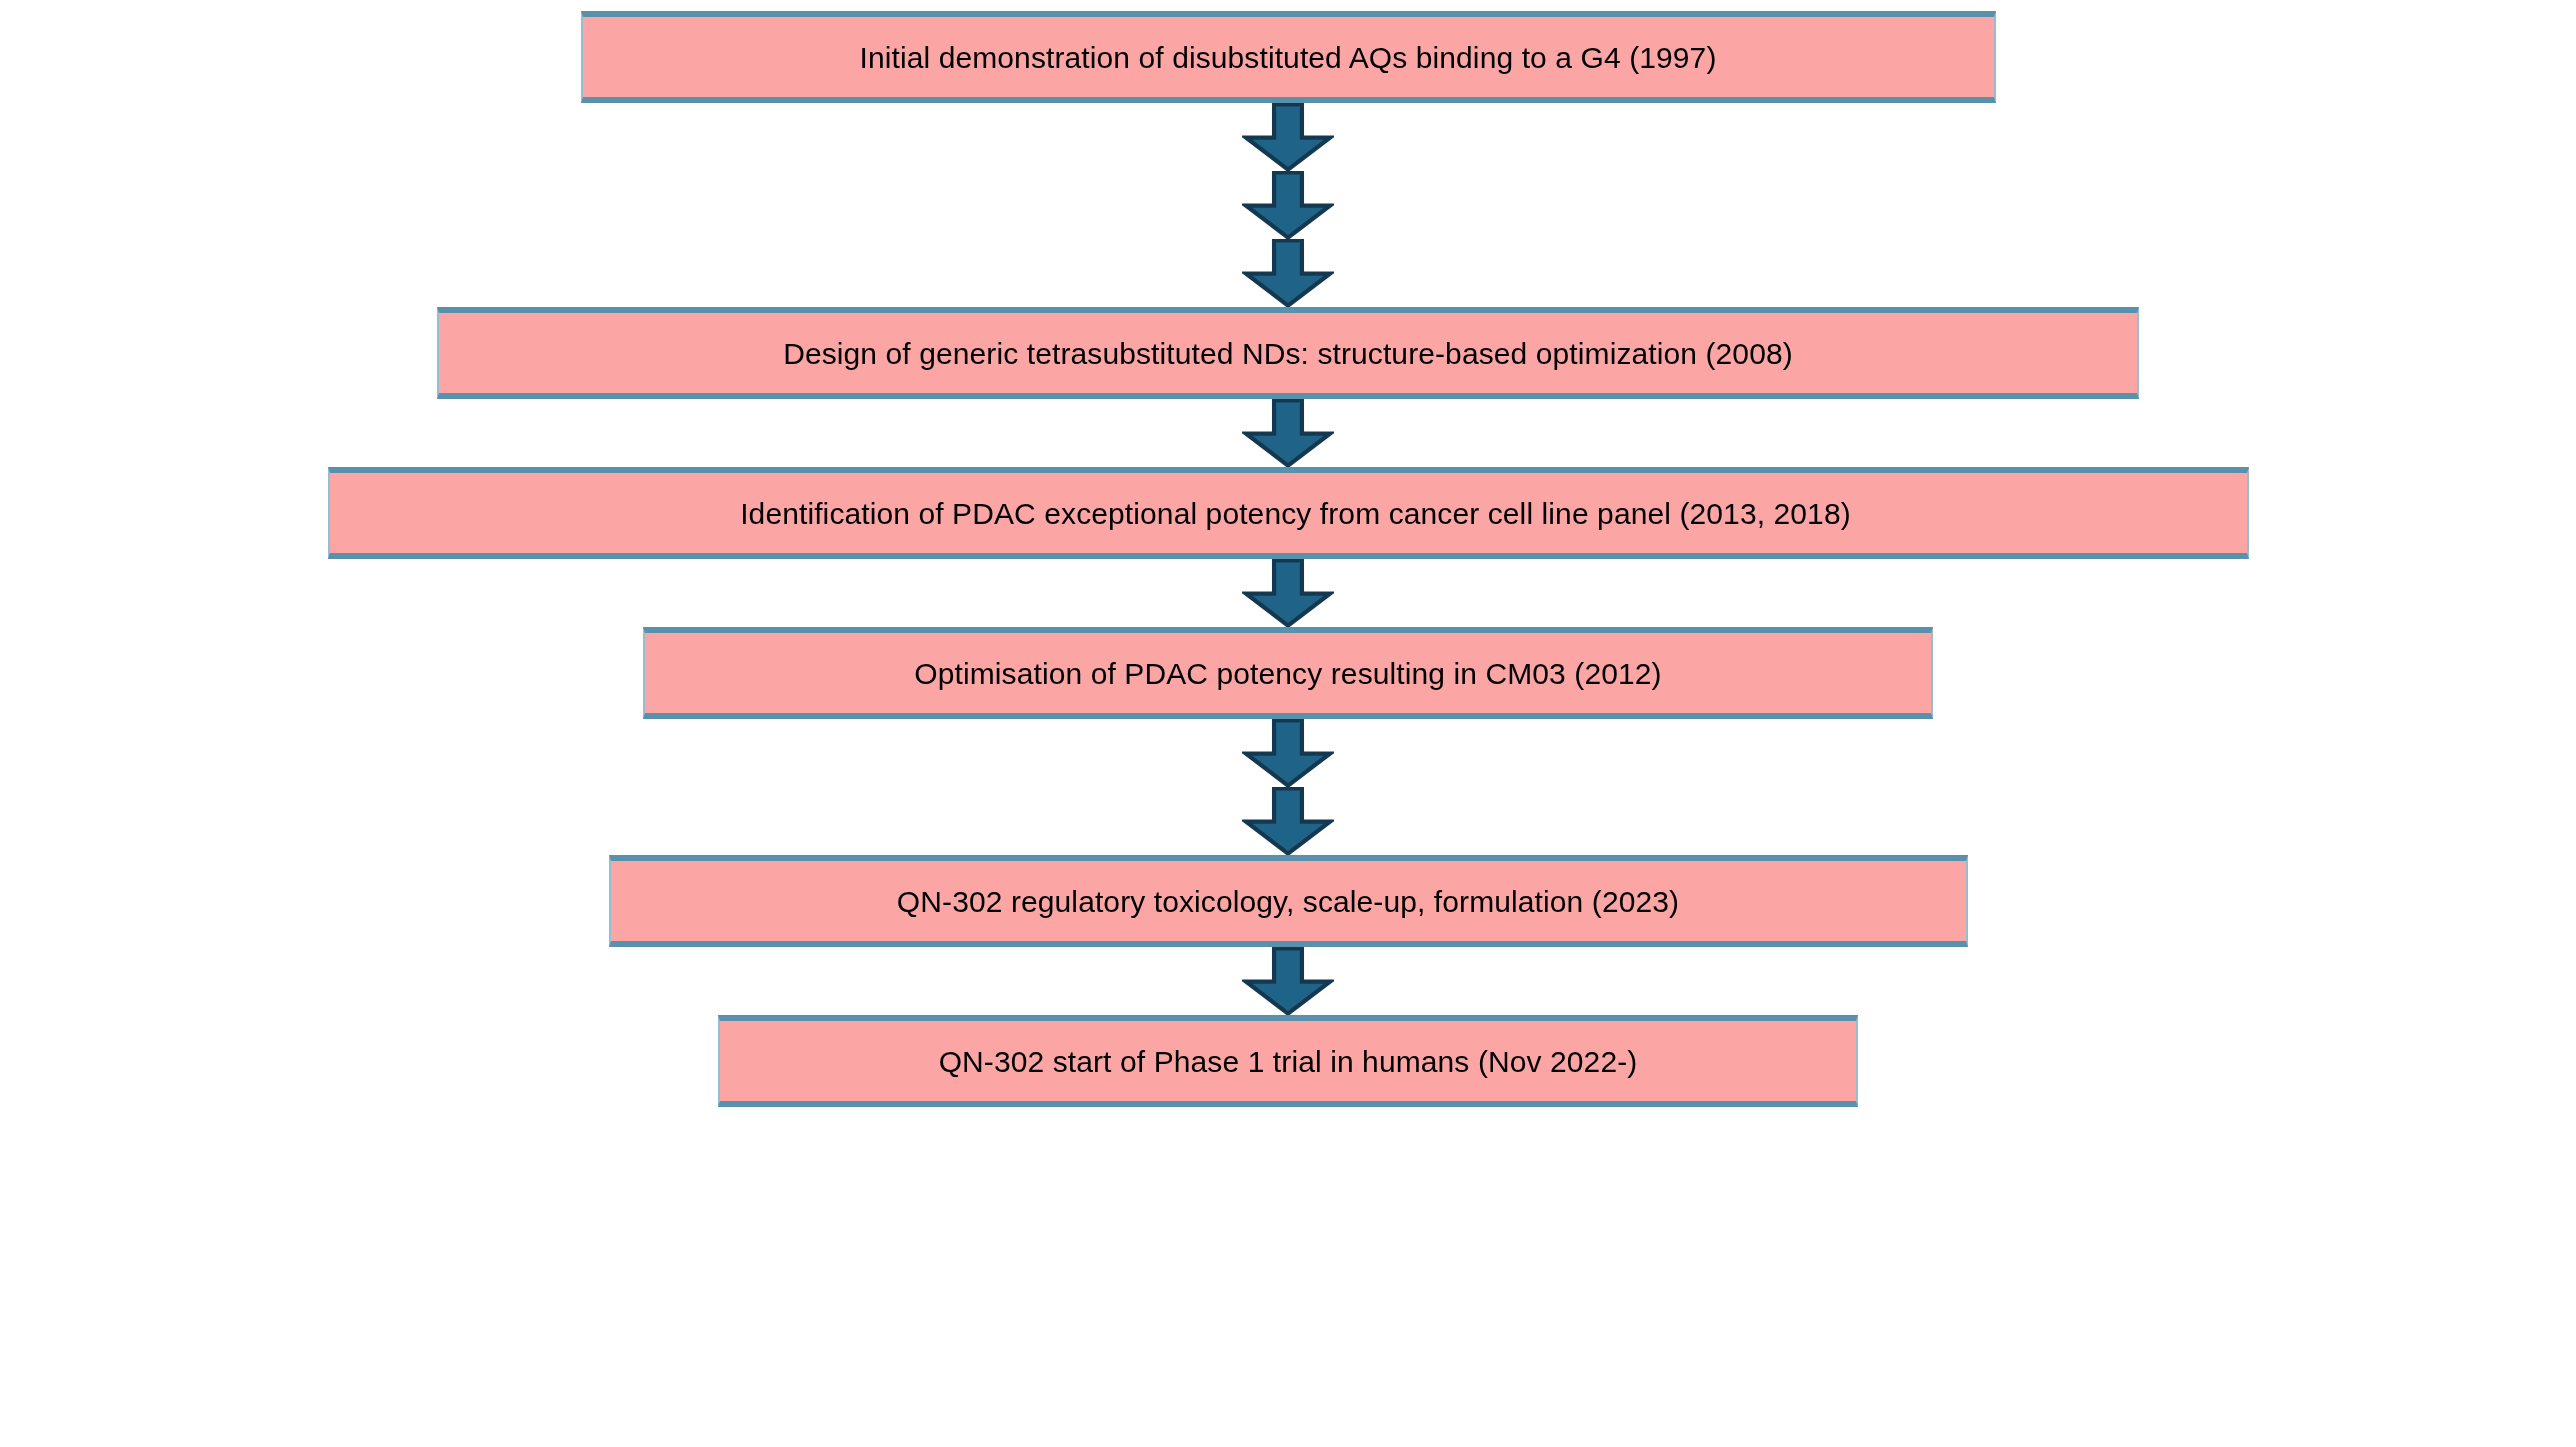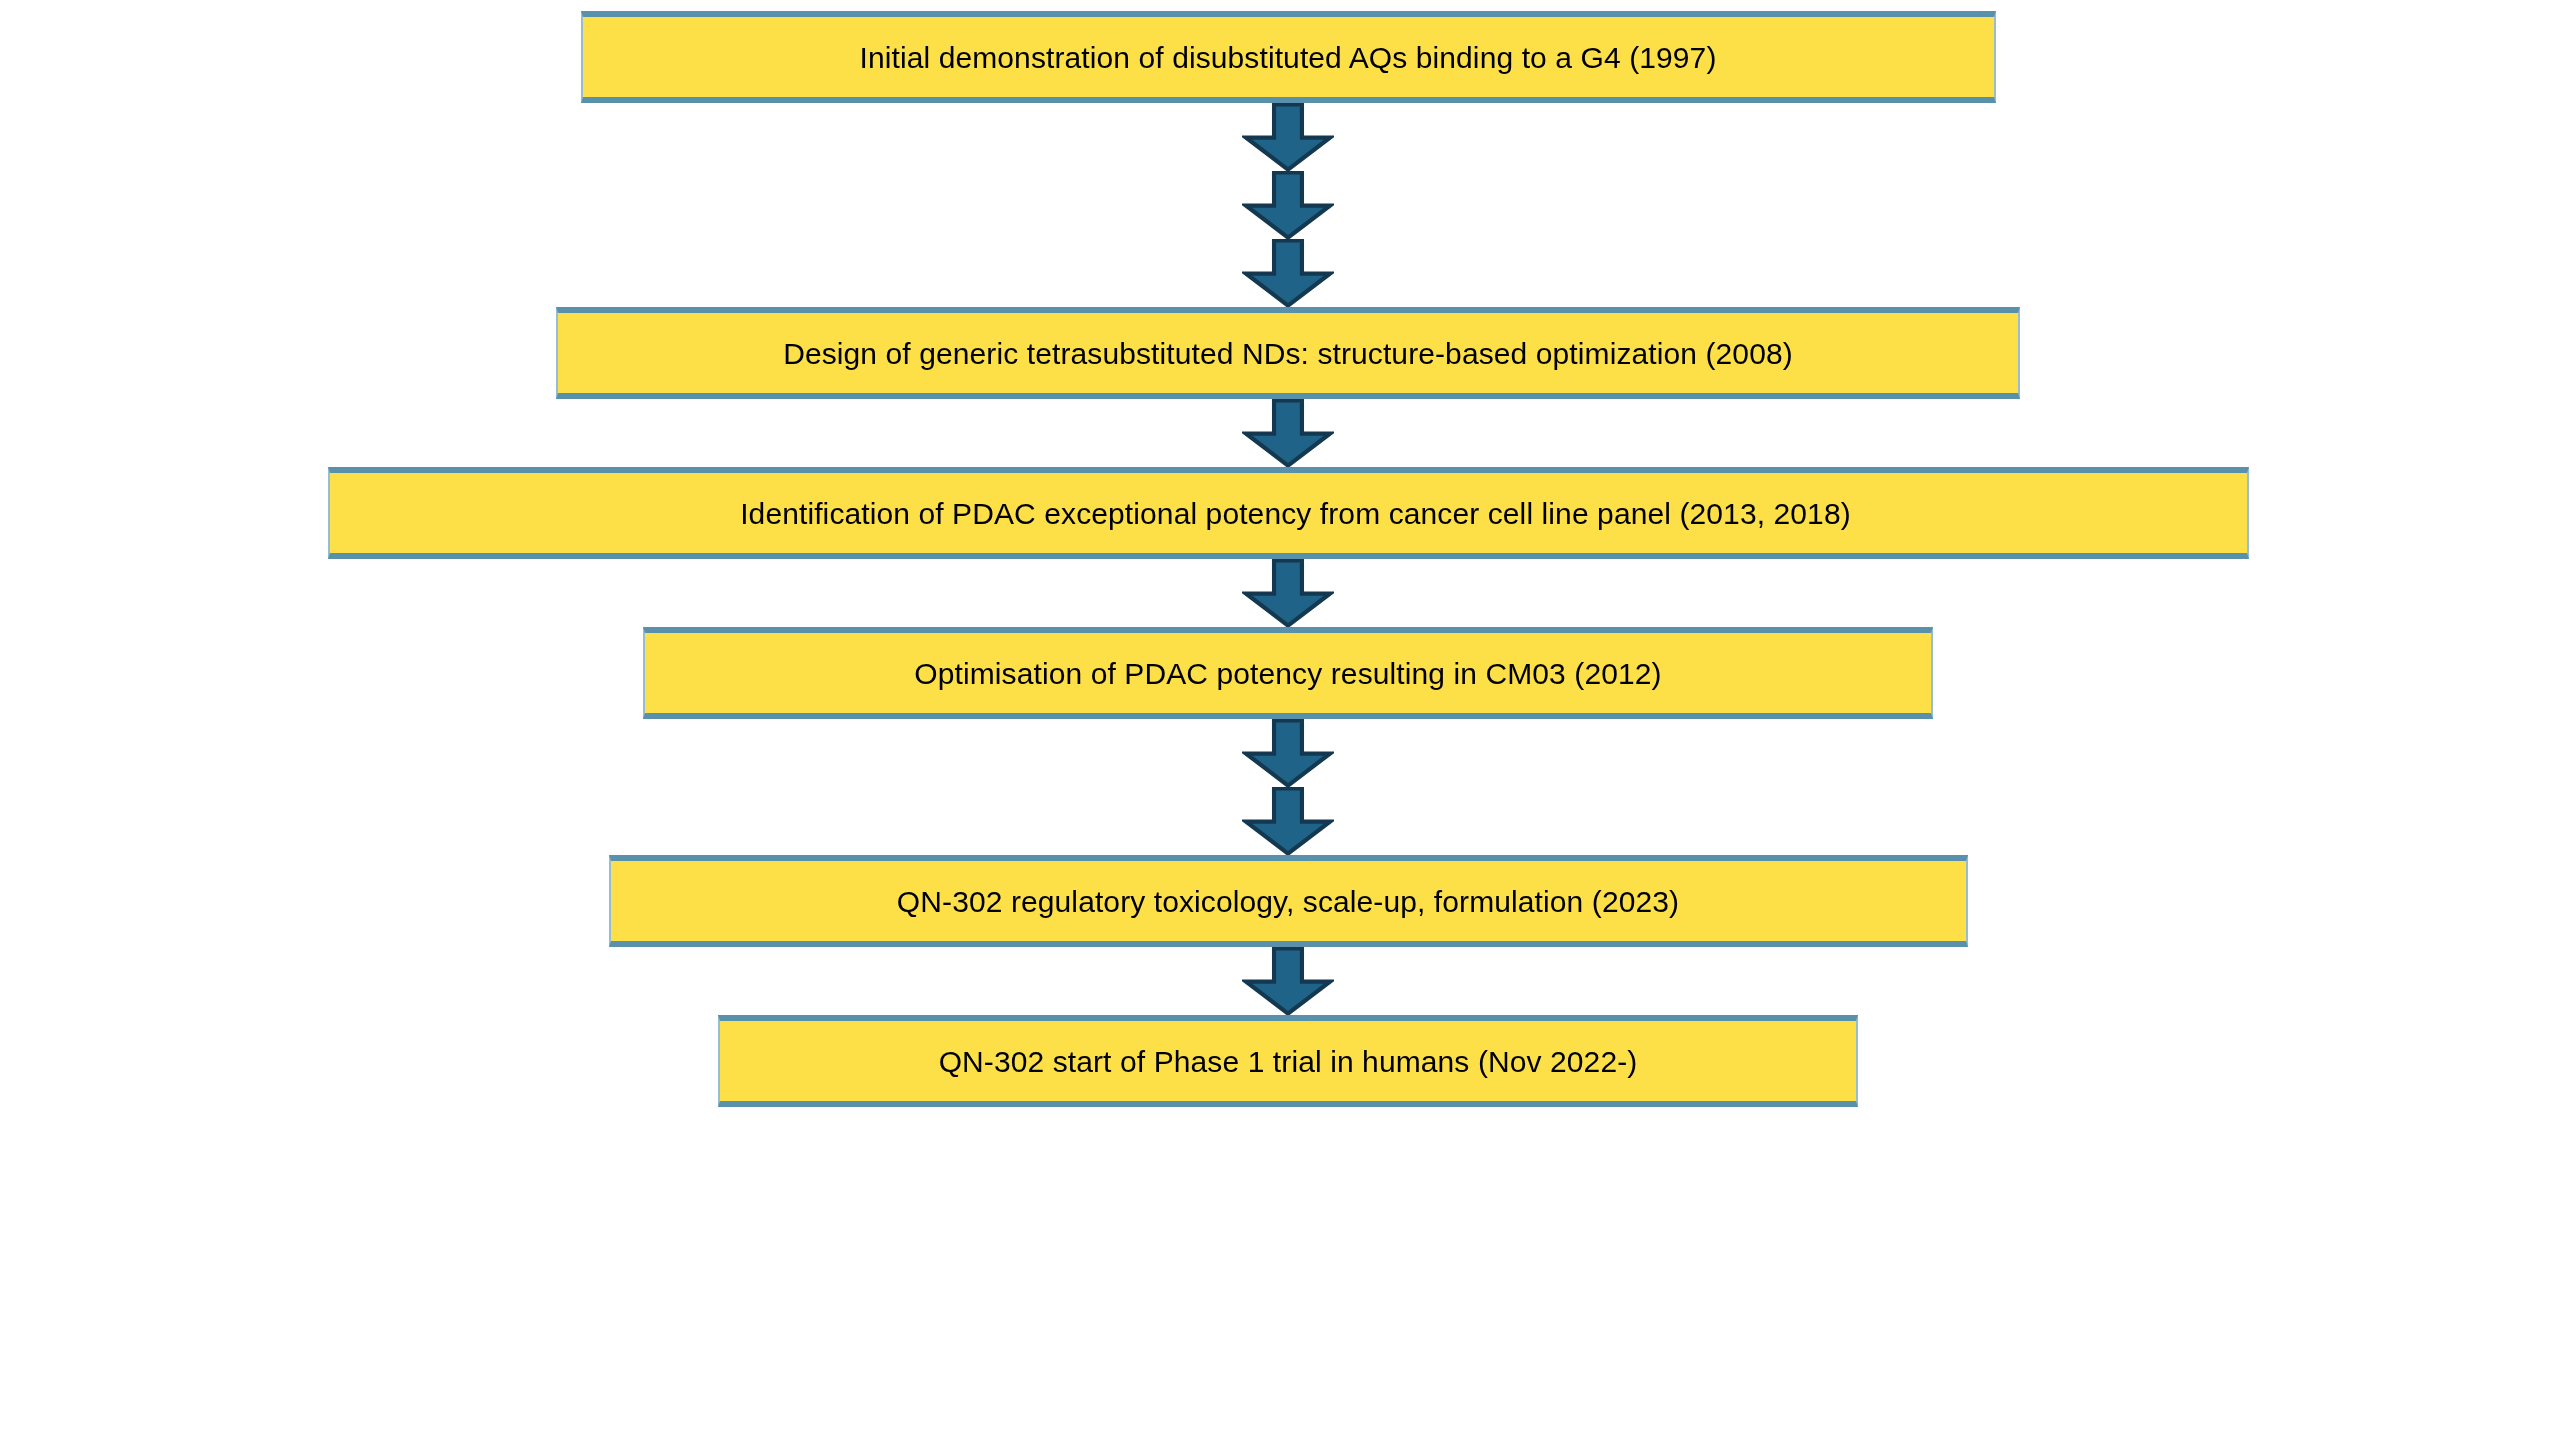--- a/index.html
+++ b/index.html
@@ -26,21 +26,21 @@
   }
 
   .step-row {
     display: flex;
     justify-content: center;
     width: 100%;
   }
 
   .step-box {
     box-sizing: border-box;
-    background: #fde047;
+    background: #fca5a5;
     border-left: 2.1px solid #96BDD2;
     border-right: 2.1px solid #96BDD2;
     border-top: 6.2px solid #5990AC;
     border-bottom: 6.2px solid #5990AC;
     height: 92px;
     display: flex;
     align-items: center;
     justify-content: center;
     padding: 0 18px;
   }
@@ -85,21 +85,21 @@
       <svg class="arrow-svg" viewBox="0 0 132 98" preserveAspectRatio="none">
         <polygon points="46,2 86,2 86,50 126,50 66,96 6,50 46,50" fill="#1F6488" stroke="#14384F" stroke-width="6" stroke-linejoin="miter"></polygon>
       </svg>
     </div>
     <div class="arrow-row">
       <svg class="arrow-svg" viewBox="0 0 132 98" preserveAspectRatio="none">
         <polygon points="46,2 86,2 86,50 126,50 66,96 6,50 46,50" fill="#1F6488" stroke="#14384F" stroke-width="6" stroke-linejoin="miter"></polygon>
       </svg>
     </div>
     <div class="step-row">
-      <div class="step-box" style="width: 1464px;">
+      <div class="step-box" style="width: 1702px;">
         <span class="step-label">Design of generic tetrasubstituted NDs: structure-based optimization (2008)</span>
       </div>
     </div>
     <div class="arrow-row">
       <svg class="arrow-svg" viewBox="0 0 132 98" preserveAspectRatio="none">
         <polygon points="46,2 86,2 86,50 126,50 66,96 6,50 46,50" fill="#1F6488" stroke="#14384F" stroke-width="6" stroke-linejoin="miter"></polygon>
       </svg>
     </div>
     <div class="step-row">
       <div class="step-box" style="width: 1921px; padding-left: 33px;">

